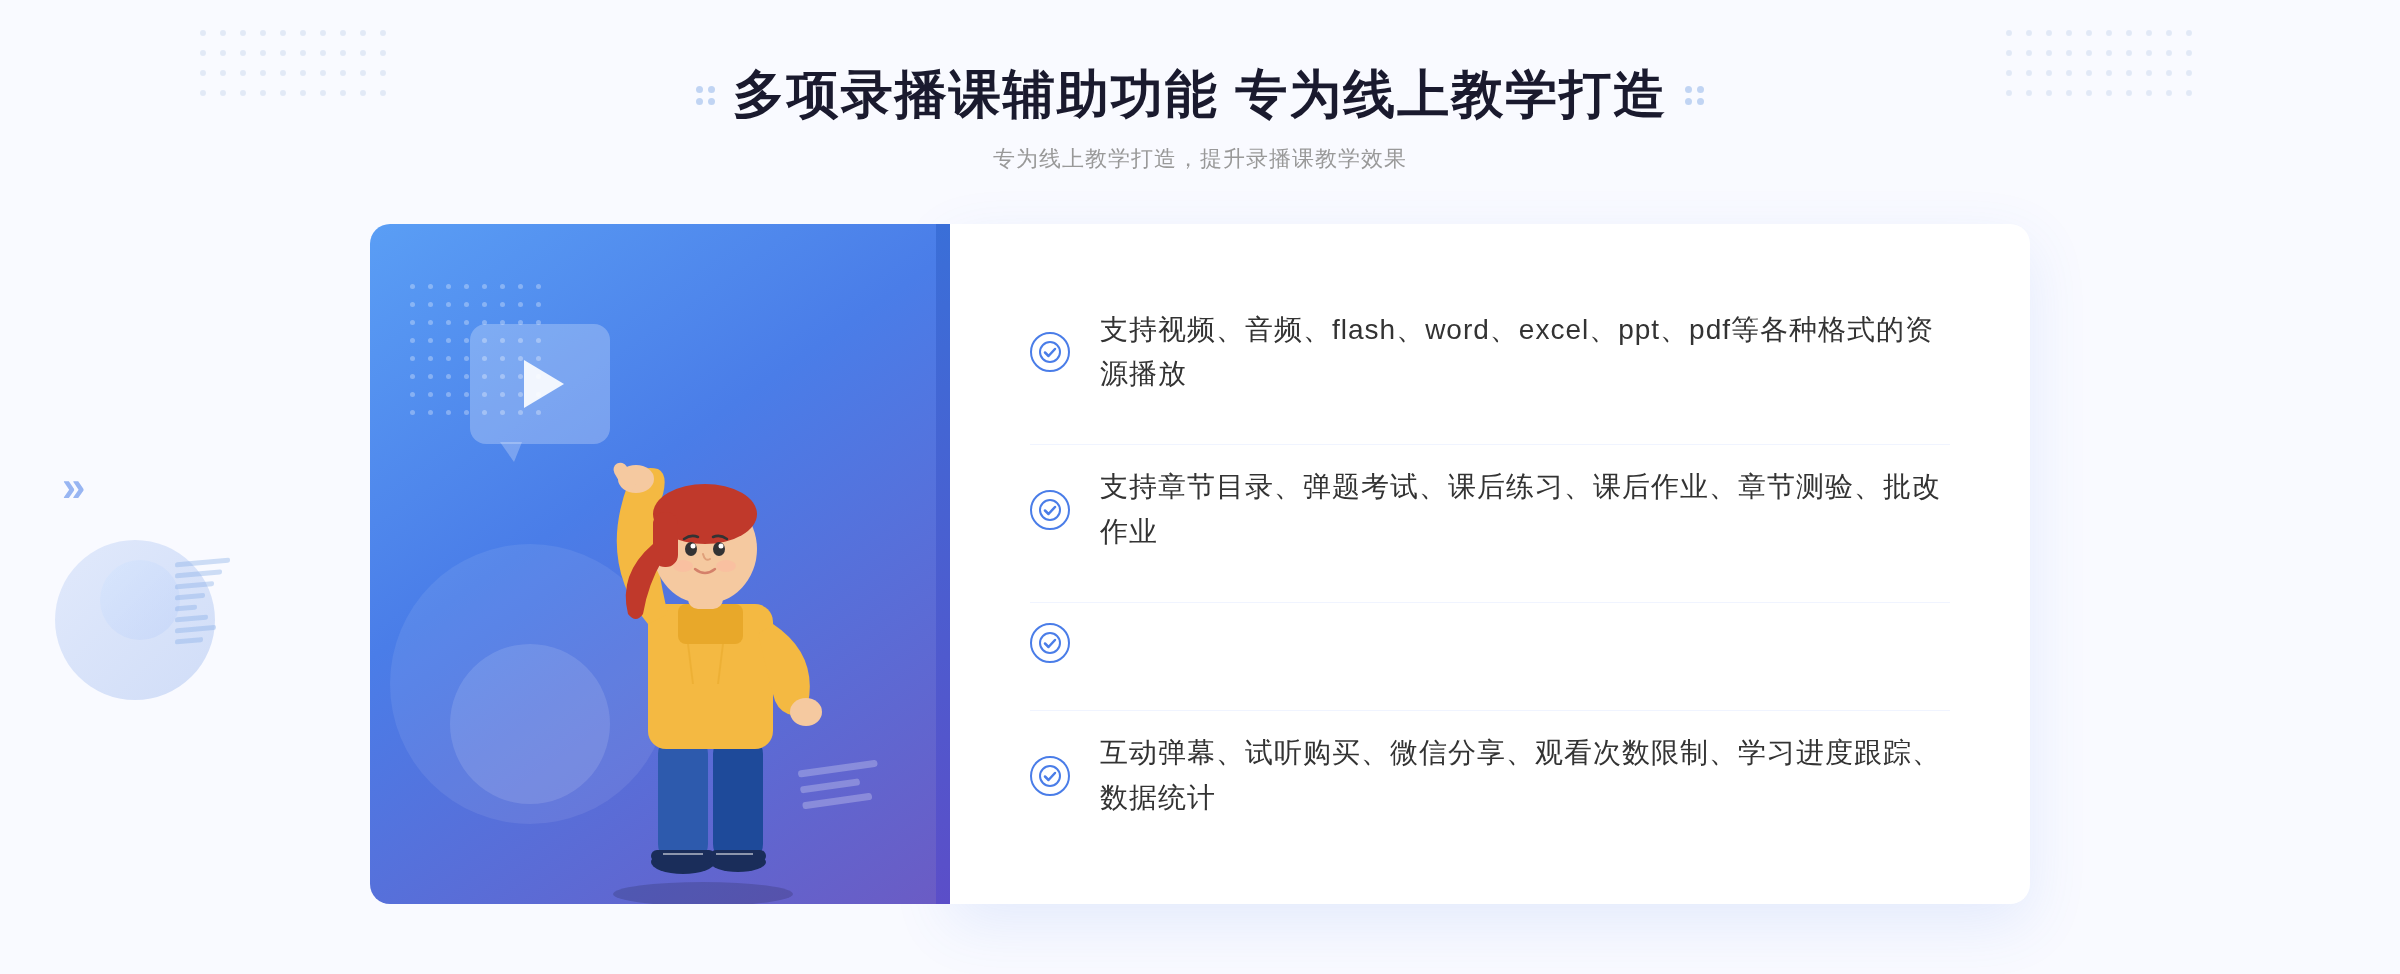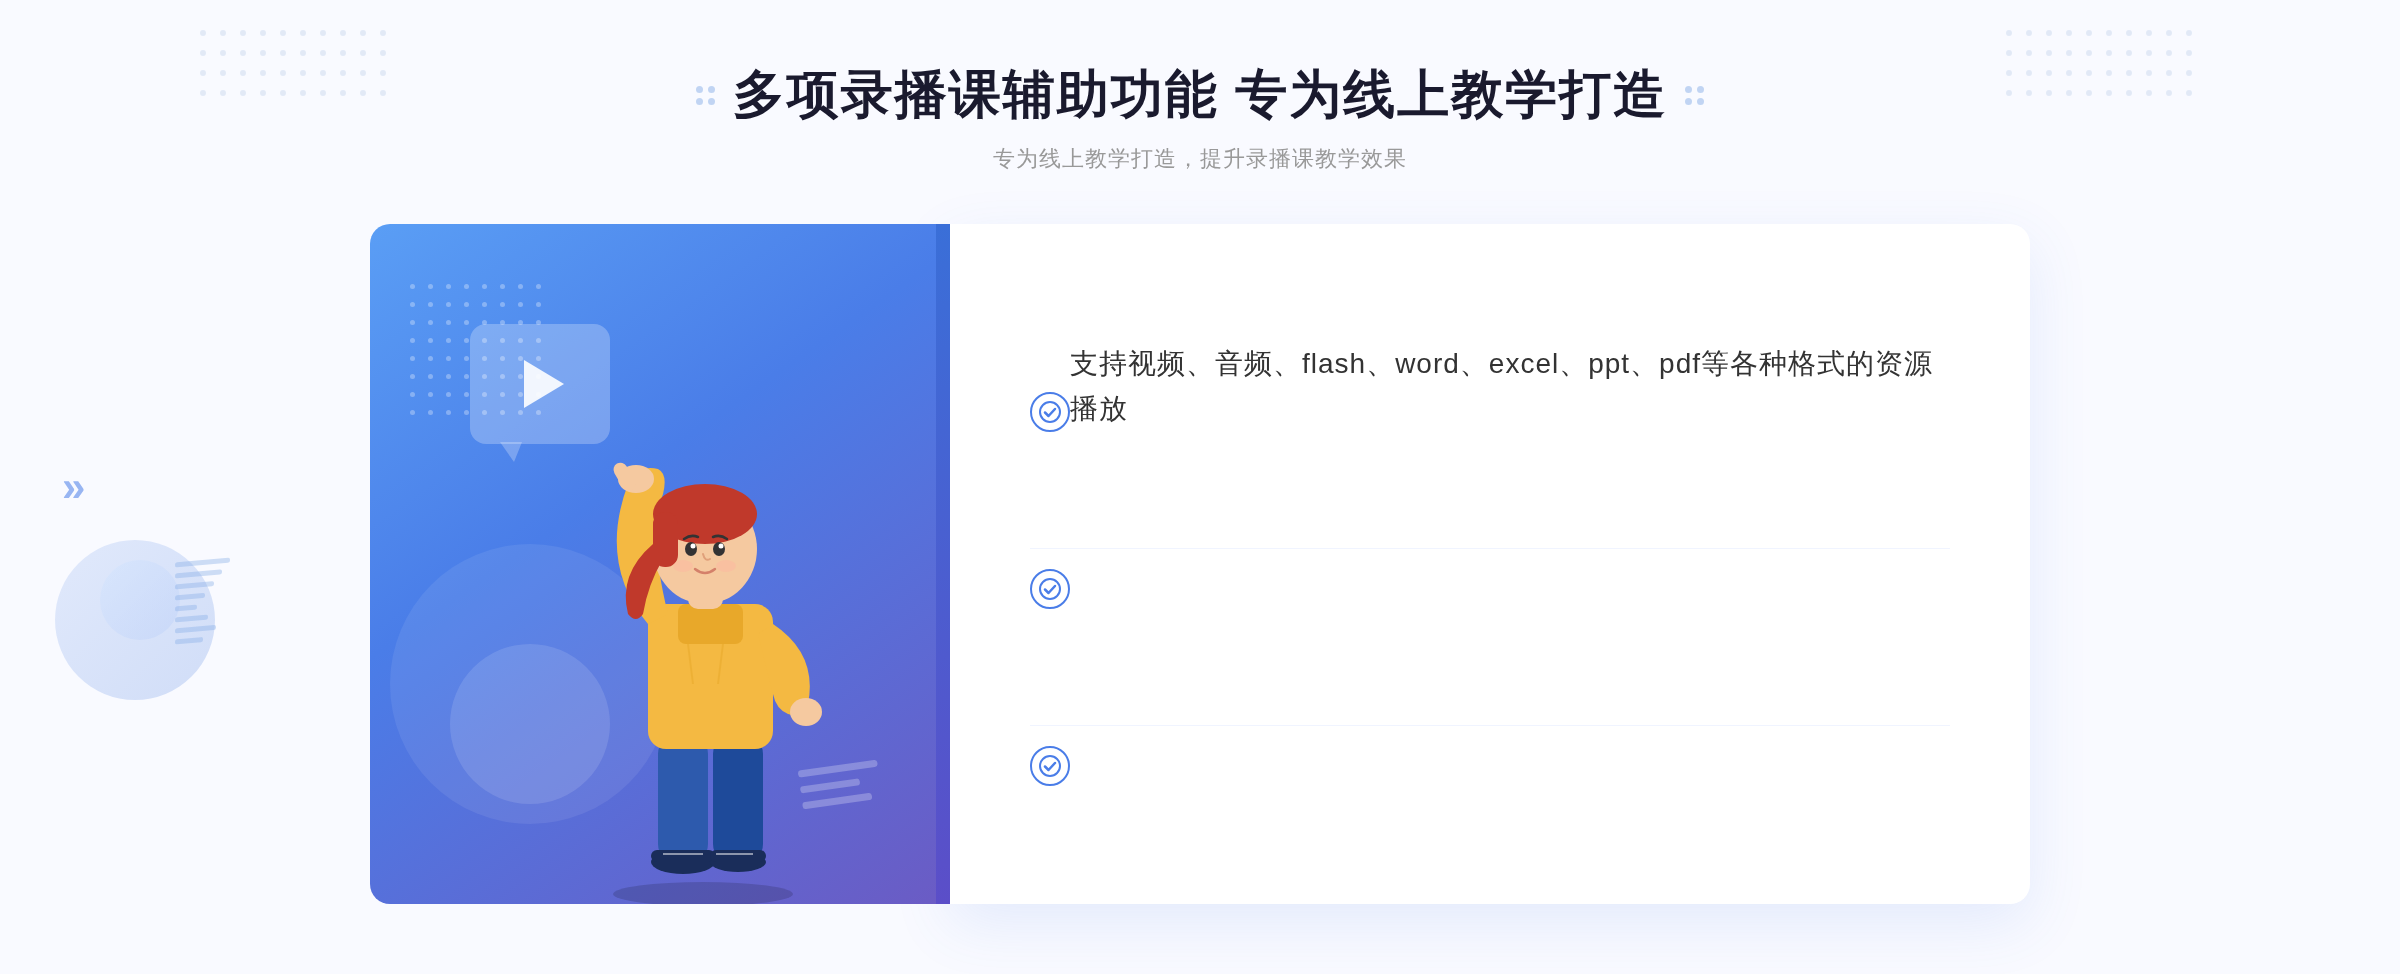--- a/index.html
+++ b/index.html
@@ -157,21 +157,22 @@
       border-radius: 0 20px 20px 0;
       padding: 50px 80px 50px 80px;
       display: flex;
       flex-direction: column;
       justify-content: space-around;
       box-shadow: 0 20px 60px rgba(74, 125, 232, 0.12);
     }
 
     .feature-item {
       display: flex;
-      align-items: flex-end;
+      align-items: center;
+      gap: 30px;
       padding: 20px 0;
     }
 
     .feature-item + .feature-item {
       border-top: 1px solid #f0f4ff;
     }
 
     .check-circle {
       width: 40px;
       height: 40px;
@@ -504,35 +505,45 @@
       <div class="feature-item">
         <div class="check-circle">
           <svg width="22" height="22" viewBox="0 0 22 22" fill="none">
             <circle cx="11" cy="11" r="10" stroke="#4a7de8" stroke-width="2"></circle>
             <path d="M6 11.5 L9.5 15 L16 8" stroke="#4a7de8" stroke-width="2.5" stroke-linecap="round" stroke-linejoin="round"></path>
           </svg>
         </div>
         <span class="feature-text">支持视频、音频、flash、word、excel、ppt、pdf等各种格式的资源播放</span>
       </div>
 
-
       <div class="feature-item">
         <div class="check-circle">
           <svg width="22" height="22" viewBox="0 0 22 22" fill="none">
             <circle cx="11" cy="11" r="10" stroke="#4a7de8" stroke-width="2"></circle>
             <path d="M6 11.5 L9.5 15 L16 8" stroke="#4a7de8" stroke-width="2.5" stroke-linecap="round" stroke-linejoin="round"></path>
           </svg>
         </div>
+        <span class="feature-text">支持章节目录、弹题考试、课后练习、课后作业、章节测验、批改作业</span>
       </div>
 
       <div class="feature-item">
         <div class="check-circle">
           <svg width="22" height="22" viewBox="0 0 22 22" fill="none">
             <circle cx="11" cy="11" r="10" stroke="#4a7de8" stroke-width="2"></circle>
             <path d="M6 11.5 L9.5 15 L16 8" stroke="#4a7de8" stroke-width="2.5" stroke-linecap="round" stroke-linejoin="round"></path>
           </svg>
         </div>
       </div>
 
+      <div class="feature-item">
+        <div class="check-circle">
+          <svg width="22" height="22" viewBox="0 0 22 22" fill="none">
+            <circle cx="11" cy="11" r="10" stroke="#4a7de8" stroke-width="2"></circle>
+            <path d="M6 11.5 L9.5 15 L16 8" stroke="#4a7de8" stroke-width="2.5" stroke-linecap="round" stroke-linejoin="round"></path>
+          </svg>
+        </div>
+        <span class="feature-text">互动弹幕、试听购买、微信分享、观看次数限制、学习进度跟踪、数据统计</span>
+      </div>
+
     </div>
   </div>
 
 </div>
 
 </body></html>

